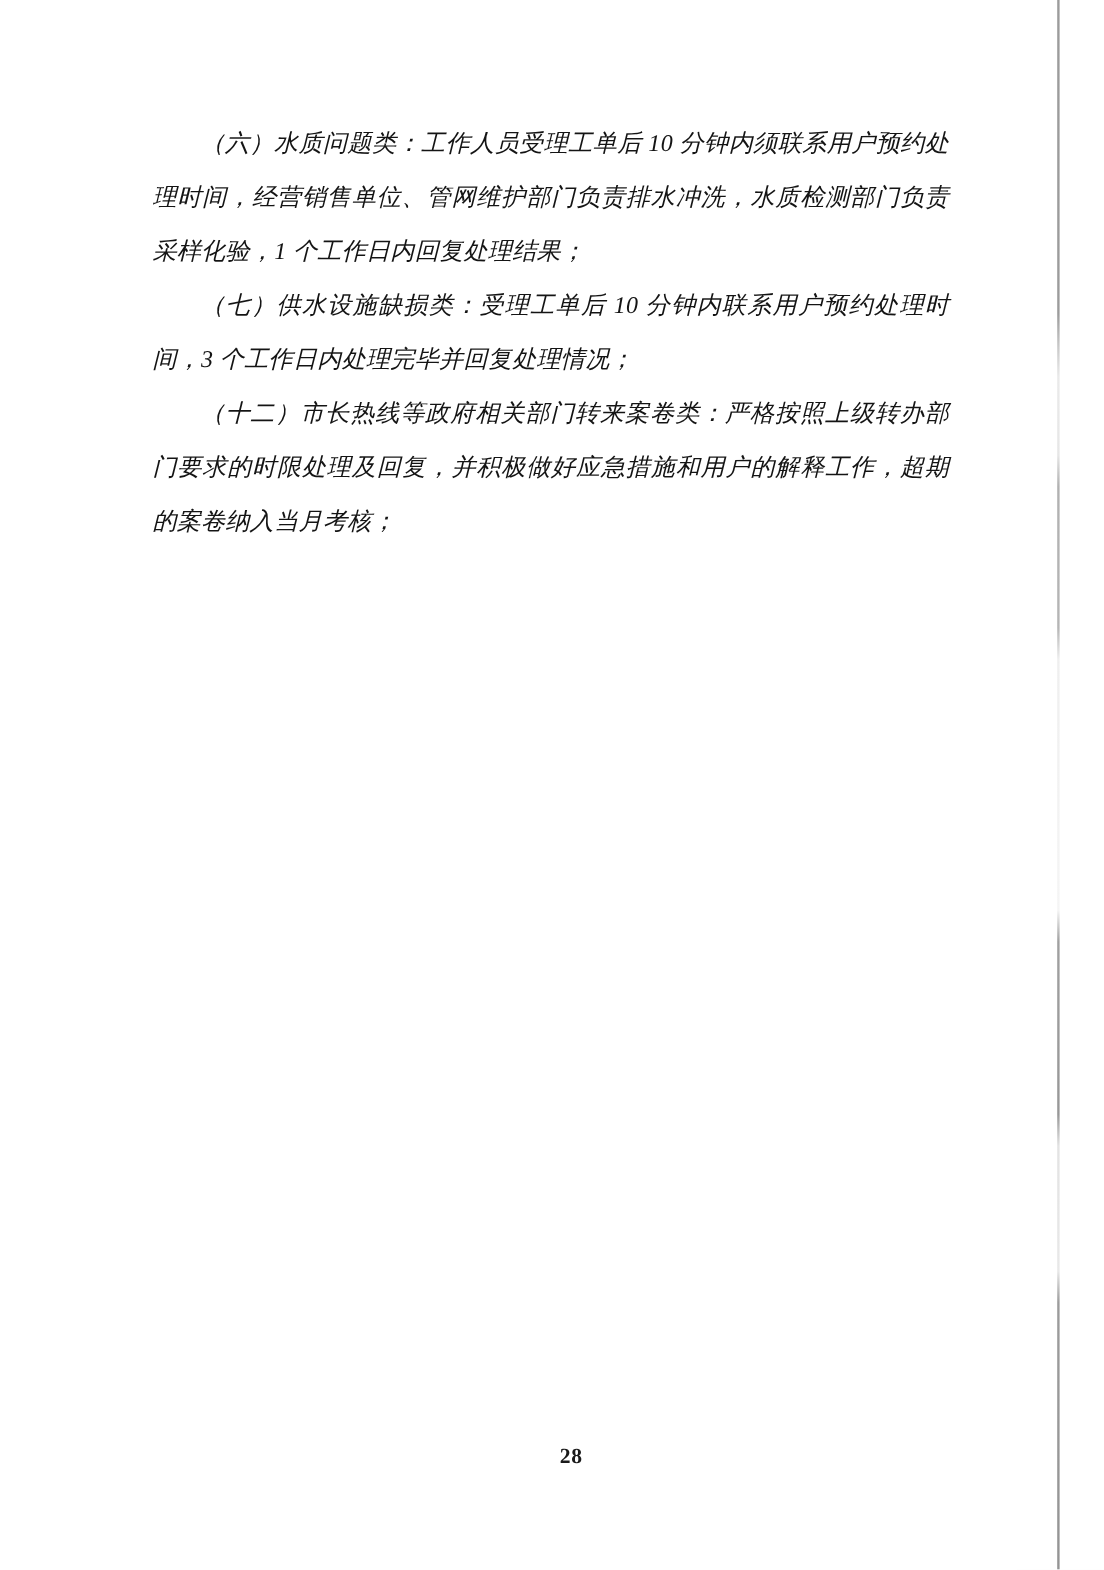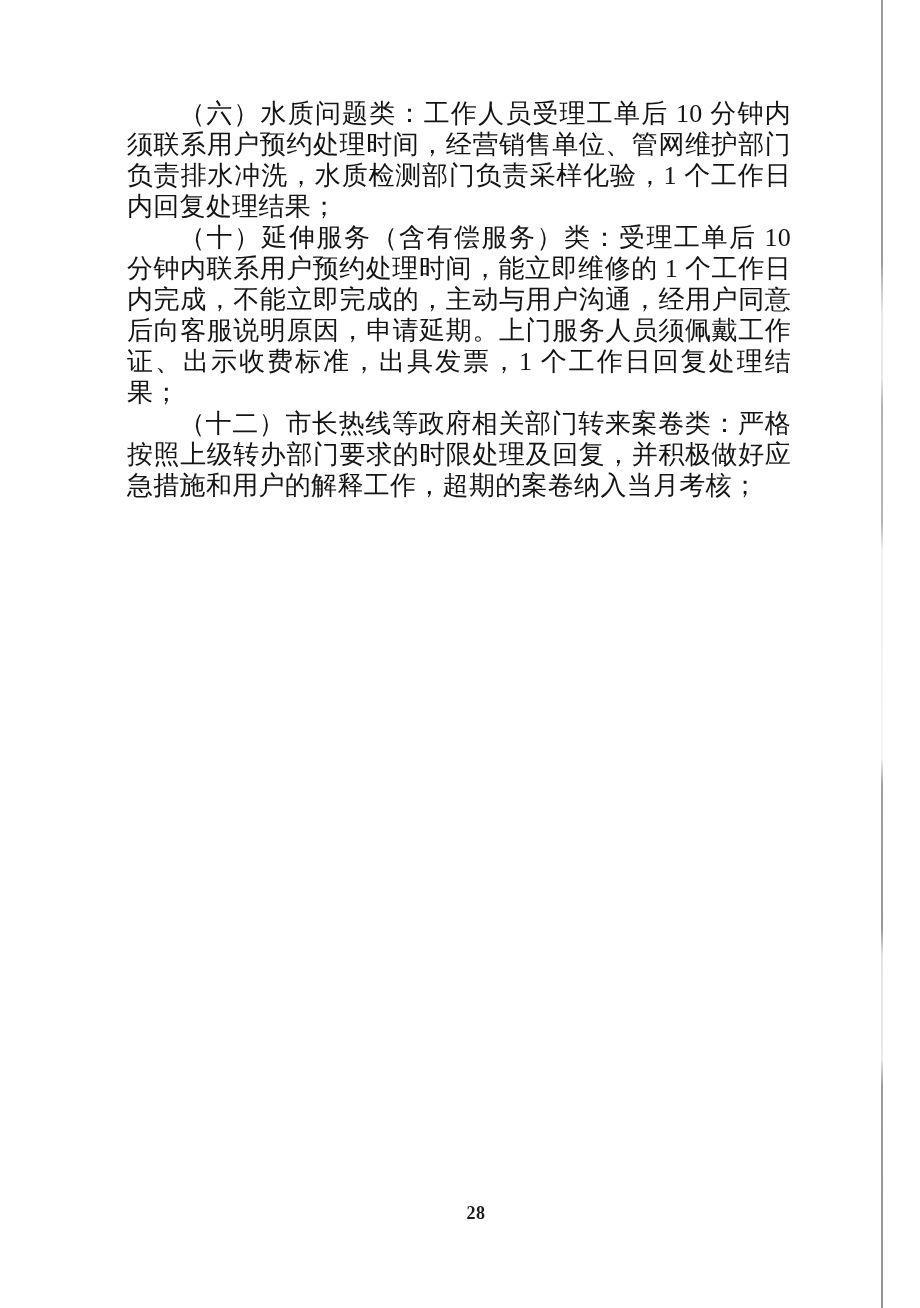--- a/index.html
+++ b/index.html
@@ -22,27 +22,28 @@
   .doc-body {
     position: absolute;
     left: 127px;
     top: 98px;
     width: 664px;
     color: #141414;
   }
   .doc-body p {
     margin: 0;
     padding: 0;
-    font-size: 26px;
-    line-height: 31px;
+    font-size: 20px;
+    line-height: 45px;
     text-align: justify;
     text-justify: inter-ideograph;
     text-indent: 2em;
     letter-spacing: 0.3px;
     word-break: break-all;
+    font-style: italic;
   }
   .page-number {
     position: absolute;
     top: 1203px;
     left: 16px;
     width: 100%;
     text-align: center;
     font-size: 18px;
     font-weight: bold;
     color: #1a1a1a;
@@ -75,18 +76,18 @@
     );
     opacity: 0.85;
   }
 </style>
 </head>
 <body>
 
 <div class="page">
   <div class="doc-body" id="doc-body">
       <p>（六）水质问题类：工作人员受理工单后 10 分钟内须联系用户预约处理时间，经营销售单位、管网维护部门负责排水冲洗，水质检测部门负责采样化验，1 个工作日内回复处理结果；</p>
-      <p>（十）延伸服务（含有偿服务）类：受理工单后 10 分钟内联系用户预约处理时间，能立即维修的 1 个工作日内完成，不能立即完成的，主动与用户沟通，经用户同意后向客服说明原因，申请延期。上门服务人员须佩戴工作证、出示收费标准，出具发票，1 个工作日回复处理结果；</p>
+      <p>（七）供水设施缺损类：受理工单后 10 分钟内联系用户预约处理时间，3 个工作日内处理完毕并回复处理情况；</p>
       <p>（十二）市长热线等政府相关部门转来案卷类：严格按照上级转办部门要求的时限处理及回复，并积极做好应急措施和用户的解释工作，超期的案卷纳入当月考核；</p>
     </div>
   <div class="page-number">28</div>
   <div class="scan-line"></div>
 </div>
 
 </body></html>

